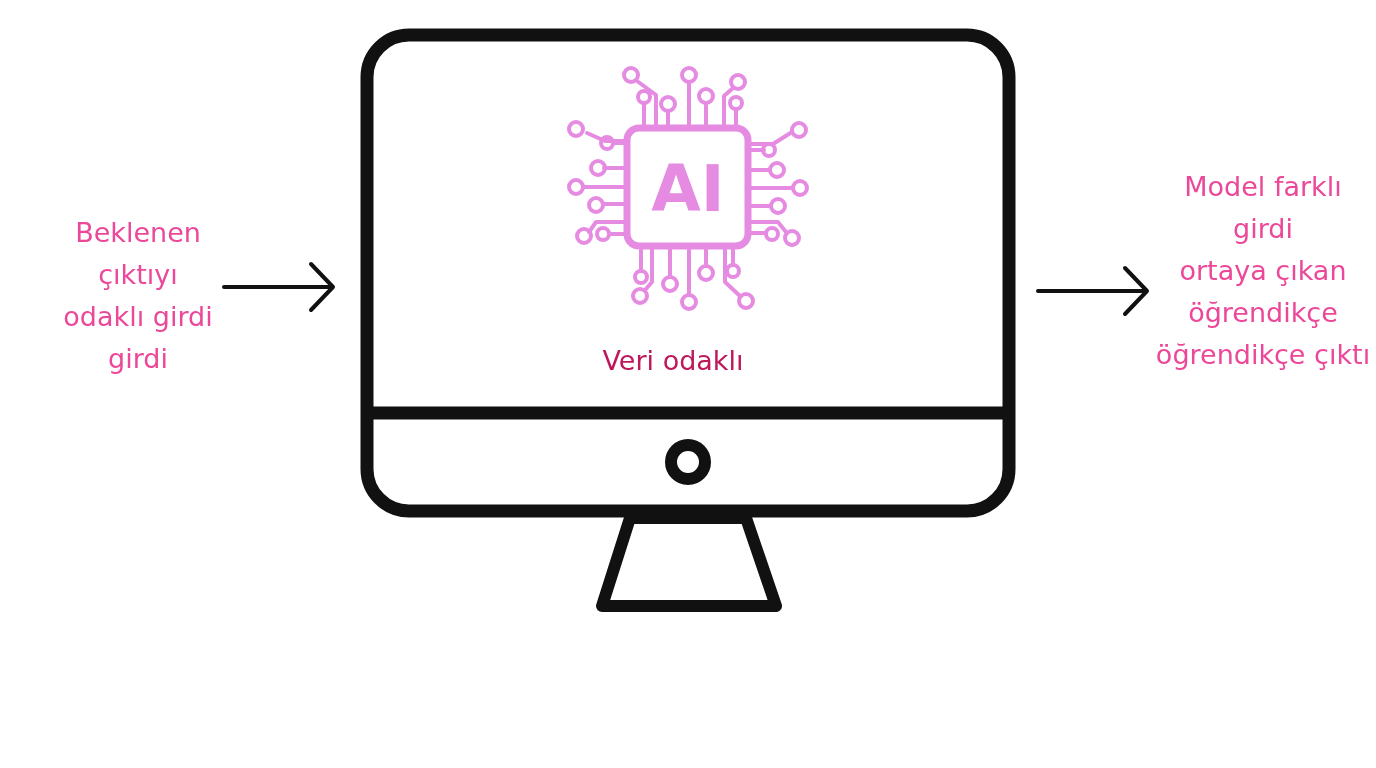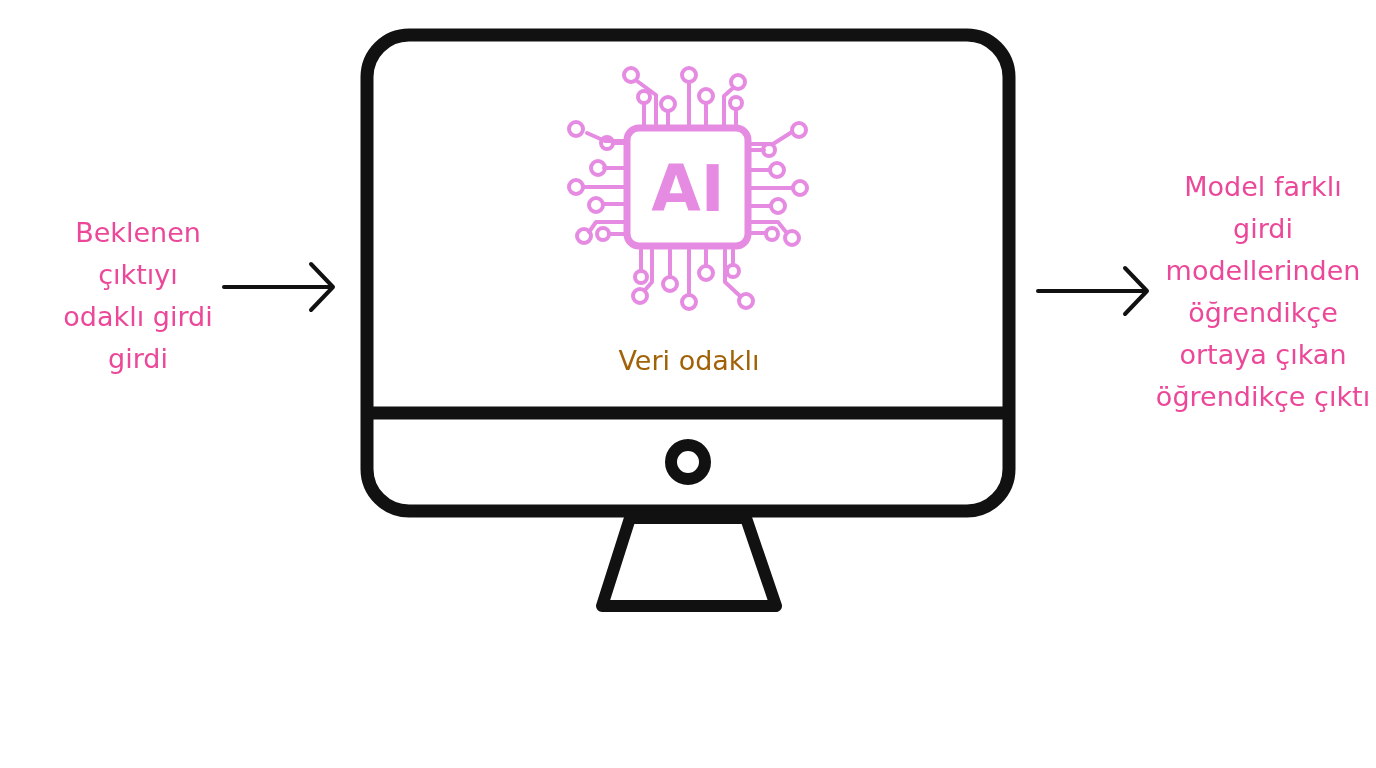--- a/index.html
+++ b/index.html
@@ -1,21 +1,21 @@
 <!DOCTYPE html>
 <html><head>
 <meta charset="utf-8">
 <style>
   html, body { margin:0; padding:0; background:#ffffff; }
   body { width:1376px; height:768px; position:relative; overflow:hidden; font-family:"DejaVu Sans", sans-serif; color:#111; }
   .side-text { position:absolute; text-align:center; font-size:27px; line-height:42px; color:#ec4899; }
   .side-text span { display:block; }
   #left-text { left:28px; top:190px; width:220px;margin-top:22px; }
   #right-text { left:1150px; top:166px; width:226px; }
-  .caption { position:absolute; left:560px; top:345px; width:258px; text-align:center; font-size:27px; color:#a16207; }
+  .caption { position:absolute; left:544px; top:345px; width:258px; text-align:center; font-size:27px; color:#be185d; }
   svg.layer { position:absolute; left:0; top:0; }
 </style>
 </head>
 <body>
 
 <svg class="layer" width="1376" height="768" viewBox="0 0 1376 768">
   <defs>
     <linearGradient id="chipGrad" x1="0" y1="0" x2="0" y2="1" gradientUnits="userSpaceOnUse">
       <stop offset="0" stop-color="#3F45E3"></stop>
       <stop offset="0.5" stop-color="#7A5FEA"></stop>
@@ -111,17 +111,16 @@
   <span>çıktıyı</span>
   <span>odaklı girdi</span>
   <span>girdi</span>
 </div>
 
 <div class="caption">Veri odaklı</div>
 
 <div id="right-text" class="side-text">
   <span>Model farklı</span>
   <span>girdi</span>
-  <span>modellerinden</span>
+  <span>ortaya çıkan</span>
   <span>öğrendikçe</span>
-  <span>ortaya çıkan</span>
   <span>öğrendikçe çıktı</span>
 </div>
 
 </body></html>

